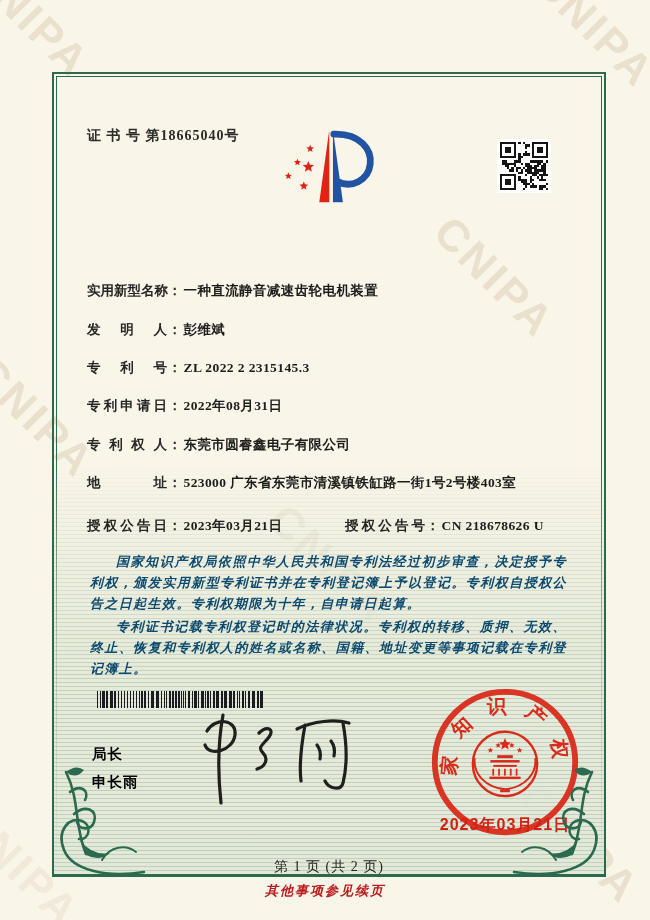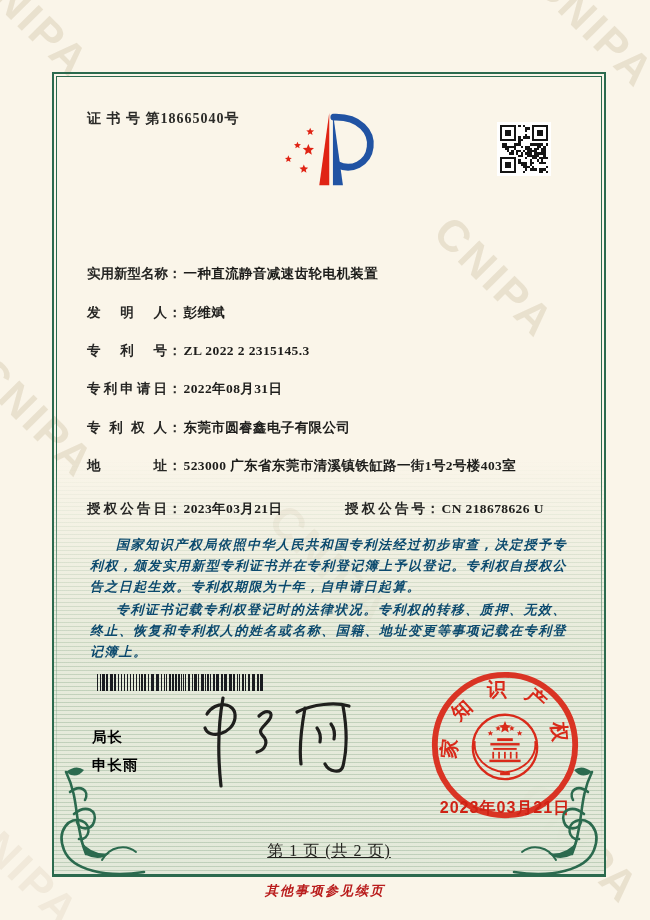--- a/index.html
+++ b/index.html
@@ -13,21 +13,21 @@
   
   .frame{position:absolute;left:52px;top:72px;width:550px;height:800px;
          border:2px solid #2b6a4e;border-bottom-width:3px;z-index:1;}
   .frame-inner{position:absolute;inset:2px;border:1px solid #2b6a4e;}
   .tint{position:absolute;inset:0;z-index:1;pointer-events:none;
         background:linear-gradient(180deg,rgba(227,233,218,0) 48%,rgba(224,231,214,0.75) 72%,#e3e9da 100%);}
   .stripes{position:absolute;inset:0;z-index:1;pointer-events:none;
         background:repeating-linear-gradient(180deg,rgba(110,150,115,0.30) 0,rgba(110,150,115,0.30) 1px,transparent 1px,transparent 4px);
         -webkit-mask-image:linear-gradient(180deg,transparent 0,transparent 48%,rgba(0,0,0,.55) 62%,#000 78%);
         mask-image:linear-gradient(180deg,transparent 0,transparent 48%,rgba(0,0,0,.55) 62%,#000 78%);}
-  .content{position:absolute;inset:0;z-index:2;}
+  .content{position:absolute;inset:0;z-index:2;margin-top:17px;}
   
   .cert-no{position:absolute;left:33px;top:36px;font-size:14px;font-weight:600;letter-spacing:1px;color:#2b2b28;}
   .logo{position:absolute;left:228px;top:28px;width:100px;height:94px;}
   .qr{position:absolute;left:443px;top:48px;width:48px;height:48px;background:#fff;padding:3px;}
   .qr svg{display:block;width:48px;height:48px;}
   .title{position:absolute;left:0;top:126px;width:100%;text-align:center;
          font-size:30px;font-weight:700;letter-spacing:6px;color:#141414;}
   
   .frow{position:absolute;left:33px;font-size:13.5px;white-space:nowrap;}
   .f-label{display:inline-block;width:80px;text-align:justify;text-align-last:justify;
@@ -41,21 +41,21 @@
   
   .barcode{position:absolute;left:43px;top:600px;width:168px;height:17px;}
   .barcode svg{display:block;width:168px;height:17px;}
   .signer{position:absolute;left:38px;font-family:"Liberation Sans","DejaVu Sans",sans-serif;
           font-size:14.5px;font-weight:600;color:#000000;letter-spacing:1px;}
   .signer-title{top:654px;}
   .signer-name{top:682px;}
   .signature{position:absolute;left:125px;top:616px;width:190px;height:110px;}
   .seal{position:absolute;left:373px;top:593px;width:156px;height:156px;}
   .page-info{position:absolute;left:0;top:767px;width:100%;text-align:center;
-             font-size:16px;letter-spacing:1px;color:#23231f;text-decoration:underline;}
+             font-size:14px;letter-spacing:1px;color:#23231f;}
   .continuation{position:absolute;left:0;top:882px;width:100%;text-align:center;z-index:2;
                 font-size:13px;font-style:italic;font-weight:600;letter-spacing:2px;color:#b91c1c;}
   .flourish{position:absolute;width:104px;height:128px;z-index:3;}
   .flourish-left{left:-10px;top:678px;}
   .flourish-right{right:-10px;top:678px;transform:scaleX(-1);}
 </style>
 </head>
 <body>
 
 <div class="page">

